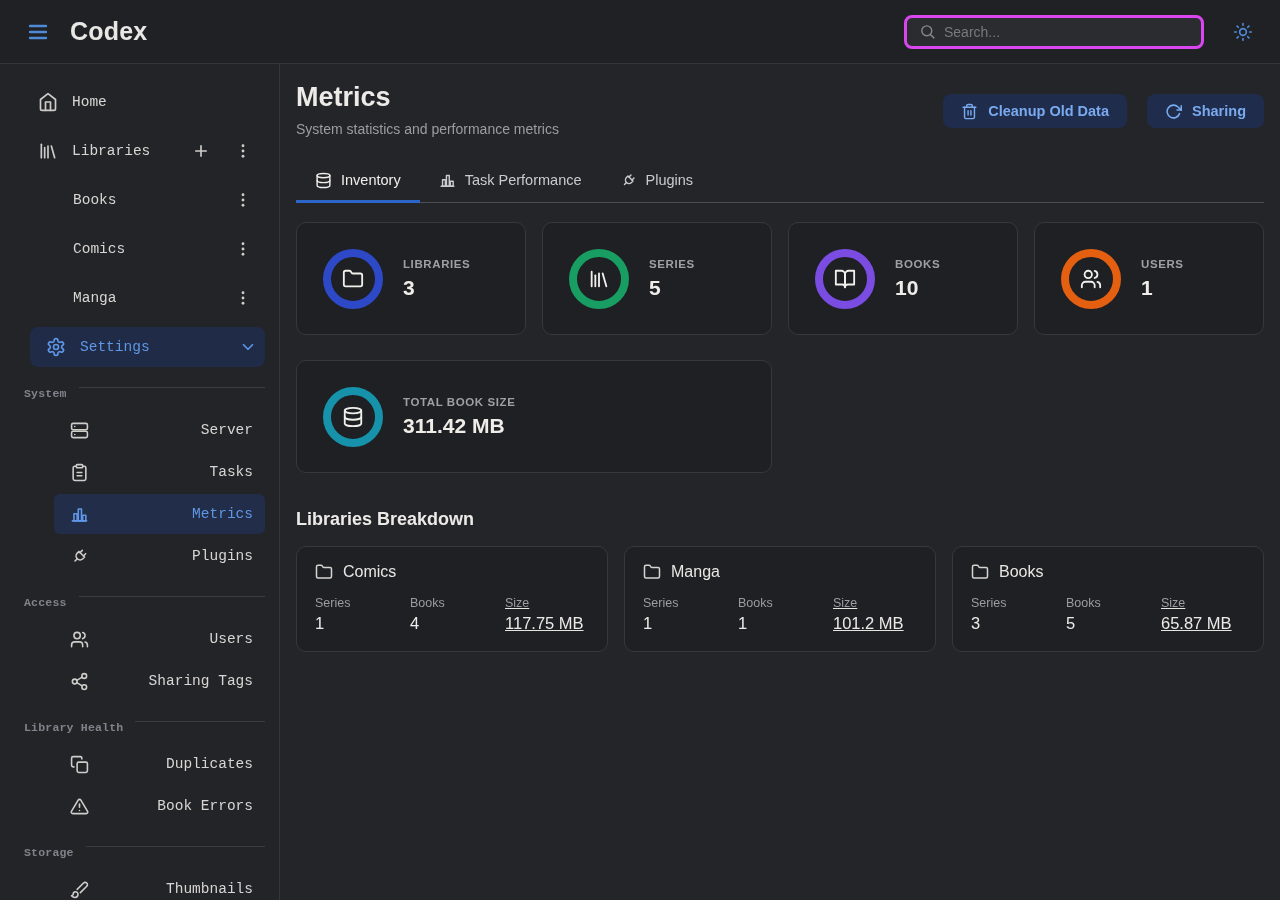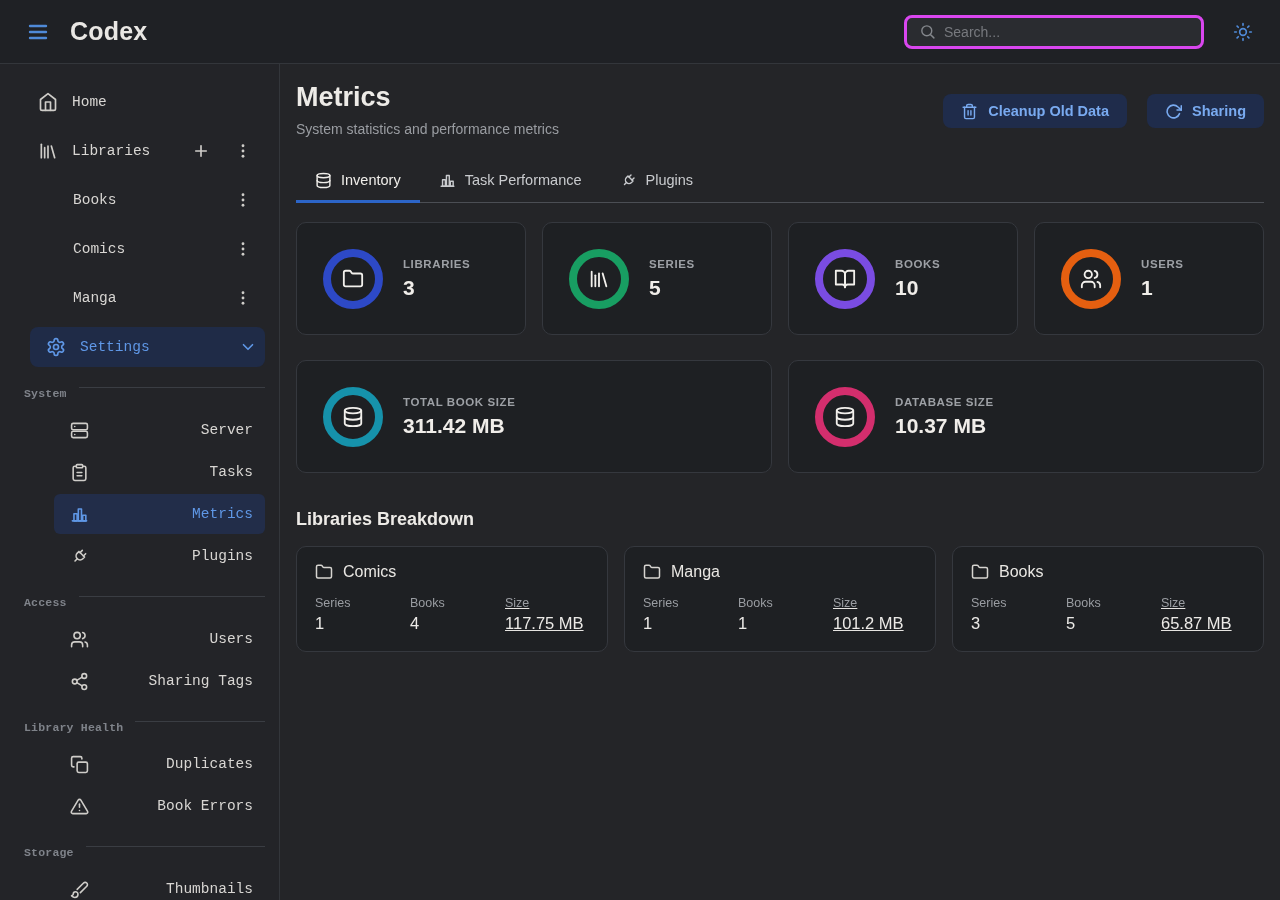--- a/index.html
+++ b/index.html
@@ -509,31 +509,20 @@
         <div class="stat-ring" style="border-color: rgb(22, 146, 171);">
           <svg class="ic">
               <use href="#i-database"></use>
             </svg>
         </div>
         <div>
           <div class="stat-label">TOTAL BOOK SIZE</div>
           <div class="stat-value">311.42 MB</div>
         </div>
       </div>
-      <div class="stat-card">
-        <div class="stat-ring" style="border-color: rgb(211, 46, 109);">
-          <svg class="ic">
-              <use href="#i-database"></use>
-            </svg>
-        </div>
-        <div>
-          <div class="stat-label">DATABASE SIZE</div>
-          <div class="stat-value">10.37 MB</div>
-        </div>
-      </div>
     </div>
 
     <h2 class="breakdown-title">Libraries Breakdown</h2>
     <div class="breakdown-grid">
 
       <div class="lib-card">
         <div class="lib-card-head">
           <svg class="ic">
               <use href="#i-folder"></use>
             </svg>

